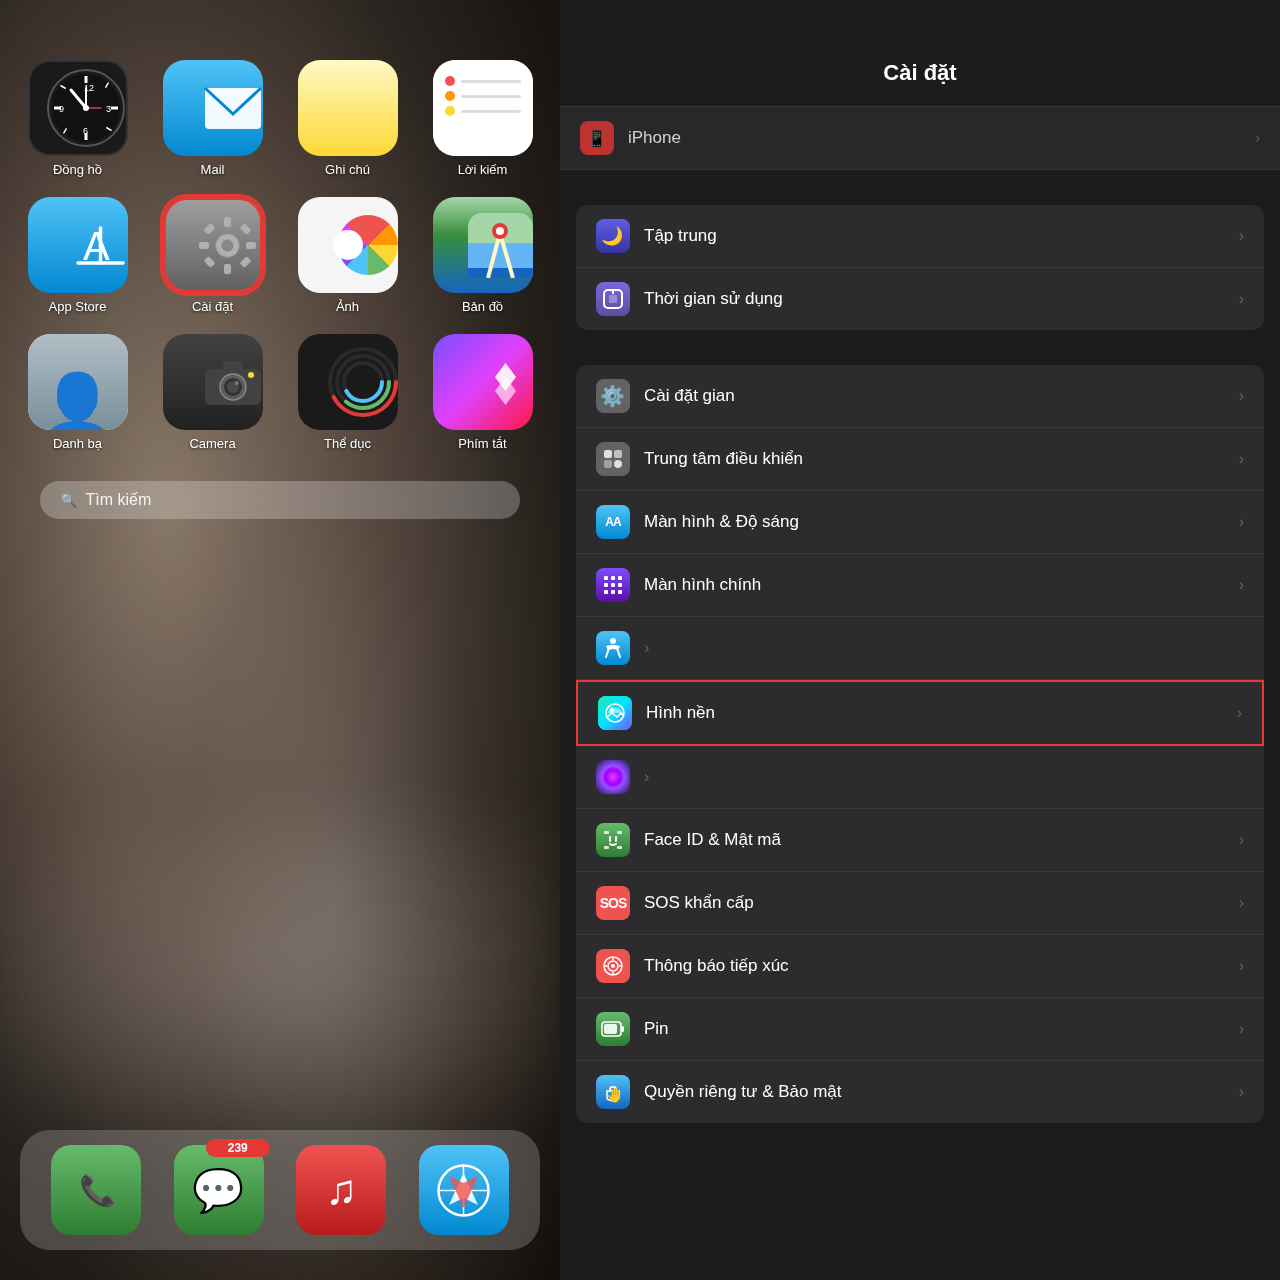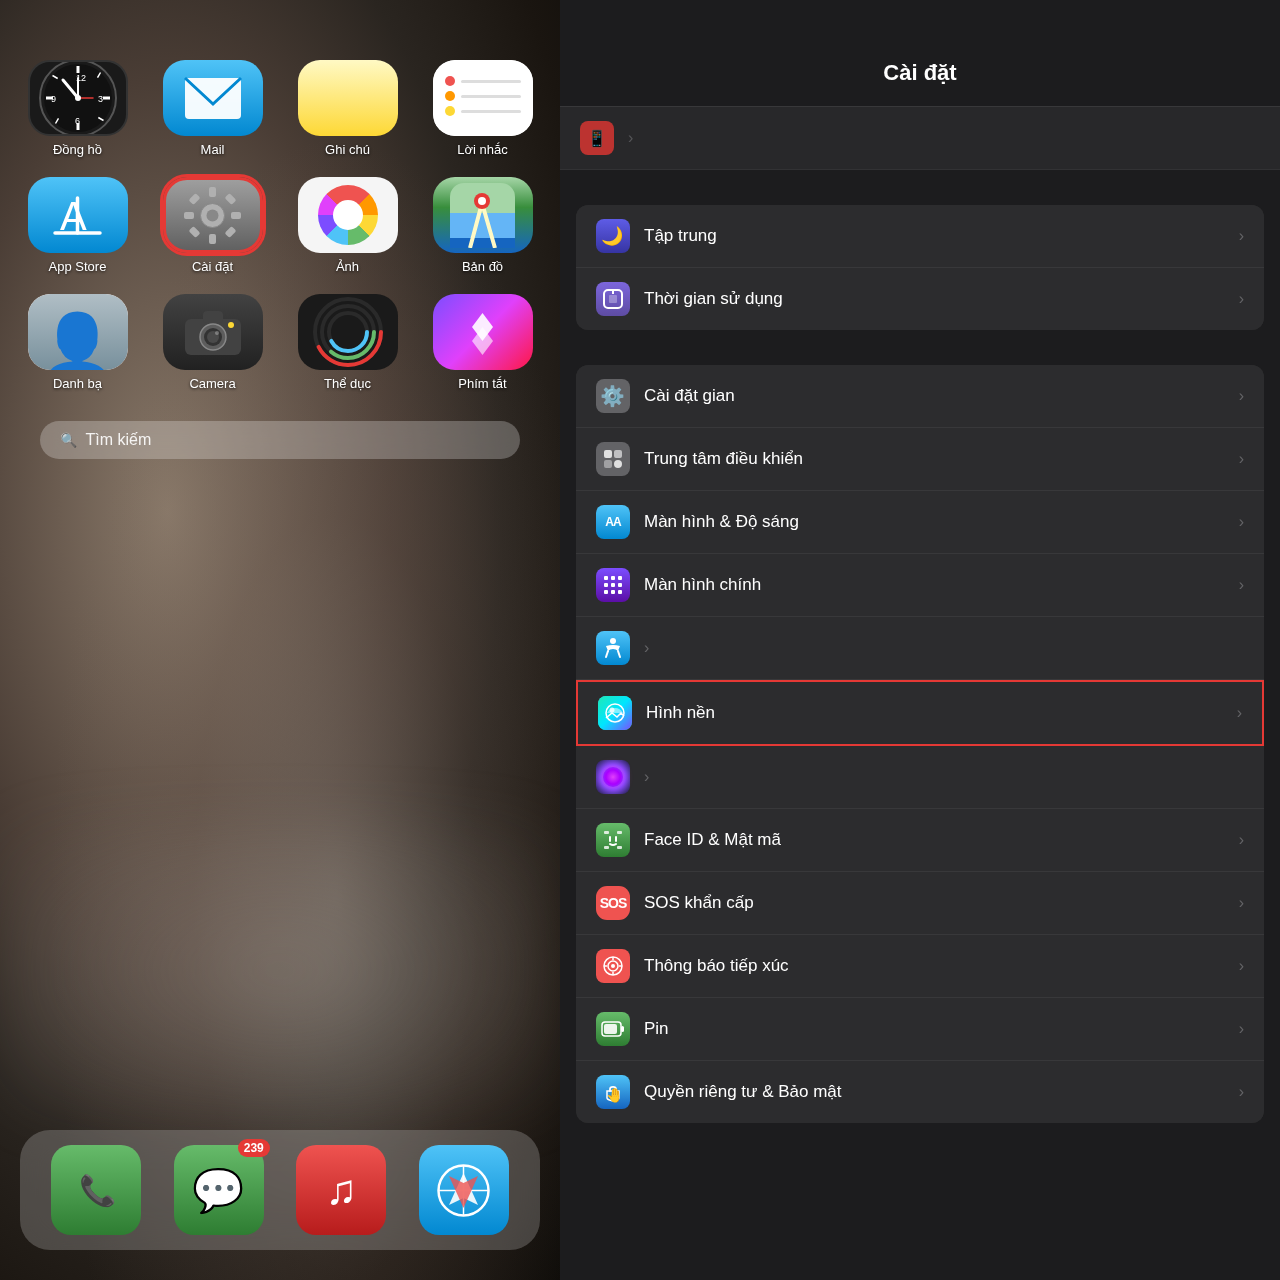--- a/index.html
+++ b/index.html
@@ -48,25 +48,25 @@
 
     .app-item {
       display: flex;
       flex-direction: column;
       align-items: center;
       gap: 6px;
     }
 
     .app-icon {
       width: 100px;
-      height: 76px;
+      height: 96px;
       border-radius: 22px;
       display: flex;
       align-items: center;
-      justify-content: center;
+      justify-content: flex-end;
       font-size: 42px;
       position: relative;
       overflow: hidden;
     }
 
     .app-icon.clock-icon {
       background: #1a1a1a;
       border: 2px solid #333;
     }
 
@@ -194,21 +194,21 @@
 
     .badge {
       position: absolute;
       top: -6px;
       right: -6px;
       background: #e53935;
       color: white;
       border-radius: 12px;
       font-size: 12px;
       font-weight: bold;
-      padding: 2px 6px;
+      padding: 2px 22px;
       min-width: 24px;
       text-align: center;
     }
 
     
     .right-panel {
       width: 720px;
       height: 1280px;
       background: #1c1c1e;
       display: flex;
@@ -267,21 +267,21 @@
 
     .icon-focus { background: linear-gradient(180deg, #5e5ce6 0%, #3634a3 100%); }
     .icon-screentime { background: linear-gradient(180deg, #7c66dc 0%, #5e4ca3 100%); }
     .icon-general { background: #636366; }
     .icon-control { background: #636366; }
     .icon-display { background: linear-gradient(180deg, #4fc3f7 0%, #0288d1 100%); }
     .icon-homescreen { background: linear-gradient(180deg, #7c4dff 0%, #5b0ea6 100%); }
     .icon-accessibility { background: linear-gradient(180deg, #4fc3f7 0%, #0288d1 100%); }
     .icon-wallpaper { background: linear-gradient(135deg, #40c4ff 0%, #1de9b6 50%, #00e676 100%); }
     .icon-faceid { background: linear-gradient(180deg, #66bb6a 0%, #2e7d32 100%); }
-    .icon-sos { background: #ef5350; border-radius: 11px; }
+    .icon-sos { background: #ef5350; }
     .icon-exposure { background: #ef5350; }
     .icon-battery { background: linear-gradient(180deg, #66bb6a 0%, #2e7d32 100%); }
     .icon-privacy { background: linear-gradient(180deg, #4fc3f7 0%, #1565c0 100%); }
 
     .settings-row-text {
       flex: 1;
       color: white;
       font-size: 17px;
     }
 
@@ -468,21 +468,21 @@
             <div style="display:flex; align-items:center; gap:6px;">
               <div style="width:10px;height:10px;border-radius:50%;background:#ff9800;"></div>
               <div style="flex:1;height:3px;background:#ddd;border-radius:2px;"></div>
             </div>
             <div style="display:flex; align-items:center; gap:6px;">
               <div style="width:10px;height:10px;border-radius:50%;background:#fdd835;"></div>
               <div style="flex:1;height:3px;background:#ddd;border-radius:2px;"></div>
             </div>
           </div>
         </div>
-        <span class="app-label">Lời nhắc</span>
+        <span class="app-label">Lời kiếm</span>
       </div>
 
       <div class="app-item">
         <div class="app-icon appstore-icon">
           <svg width="55" height="55" viewBox="0 0 55 55">
             <text x="10" y="42" font-size="40" fill="white" font-family="sans-serif" font-weight="300">A</text>
             <line x1="5" y1="45" x2="50" y2="45" stroke="white" stroke-width="3.5" stroke-linecap="round"></line>
             <line x1="27.5" y1="10" x2="27.5" y2="45" stroke="white" stroke-width="3.5" stroke-linecap="round"></line>
           </svg>
         </div>
@@ -629,20 +629,21 @@
   <div class="settings-header">
     <span class="settings-title">Cài đặt</span>
   </div>
 
   <div class="settings-list">
 
     <div class="top-row-peek" style="background:#2c2c2e; padding:14px 20px; display:flex; align-items:center; border-bottom:1px solid #38383a;">
       <div class="settings-row-icon" style="background:#e53935; margin-right:14px;">
         <span style="color:white; font-size:16px;">📱</span>
       </div>
+      <span style="color:white; font-size:17px; flex:1;">iPhone</span>
       <span style="color:#636366; font-size:16px;">›</span>
     </div>
 
     <div class="section-divider"></div>
     <div class="settings-section" style="background:#2c2c2e; border-radius:12px; margin:0 16px; overflow:hidden;">
 
       <div class="settings-row" style="border-radius:12px 12px 0 0;">
         <div class="settings-row-icon icon-focus">
           <span style="color:white; font-size:18px;">🌙</span>
         </div>

